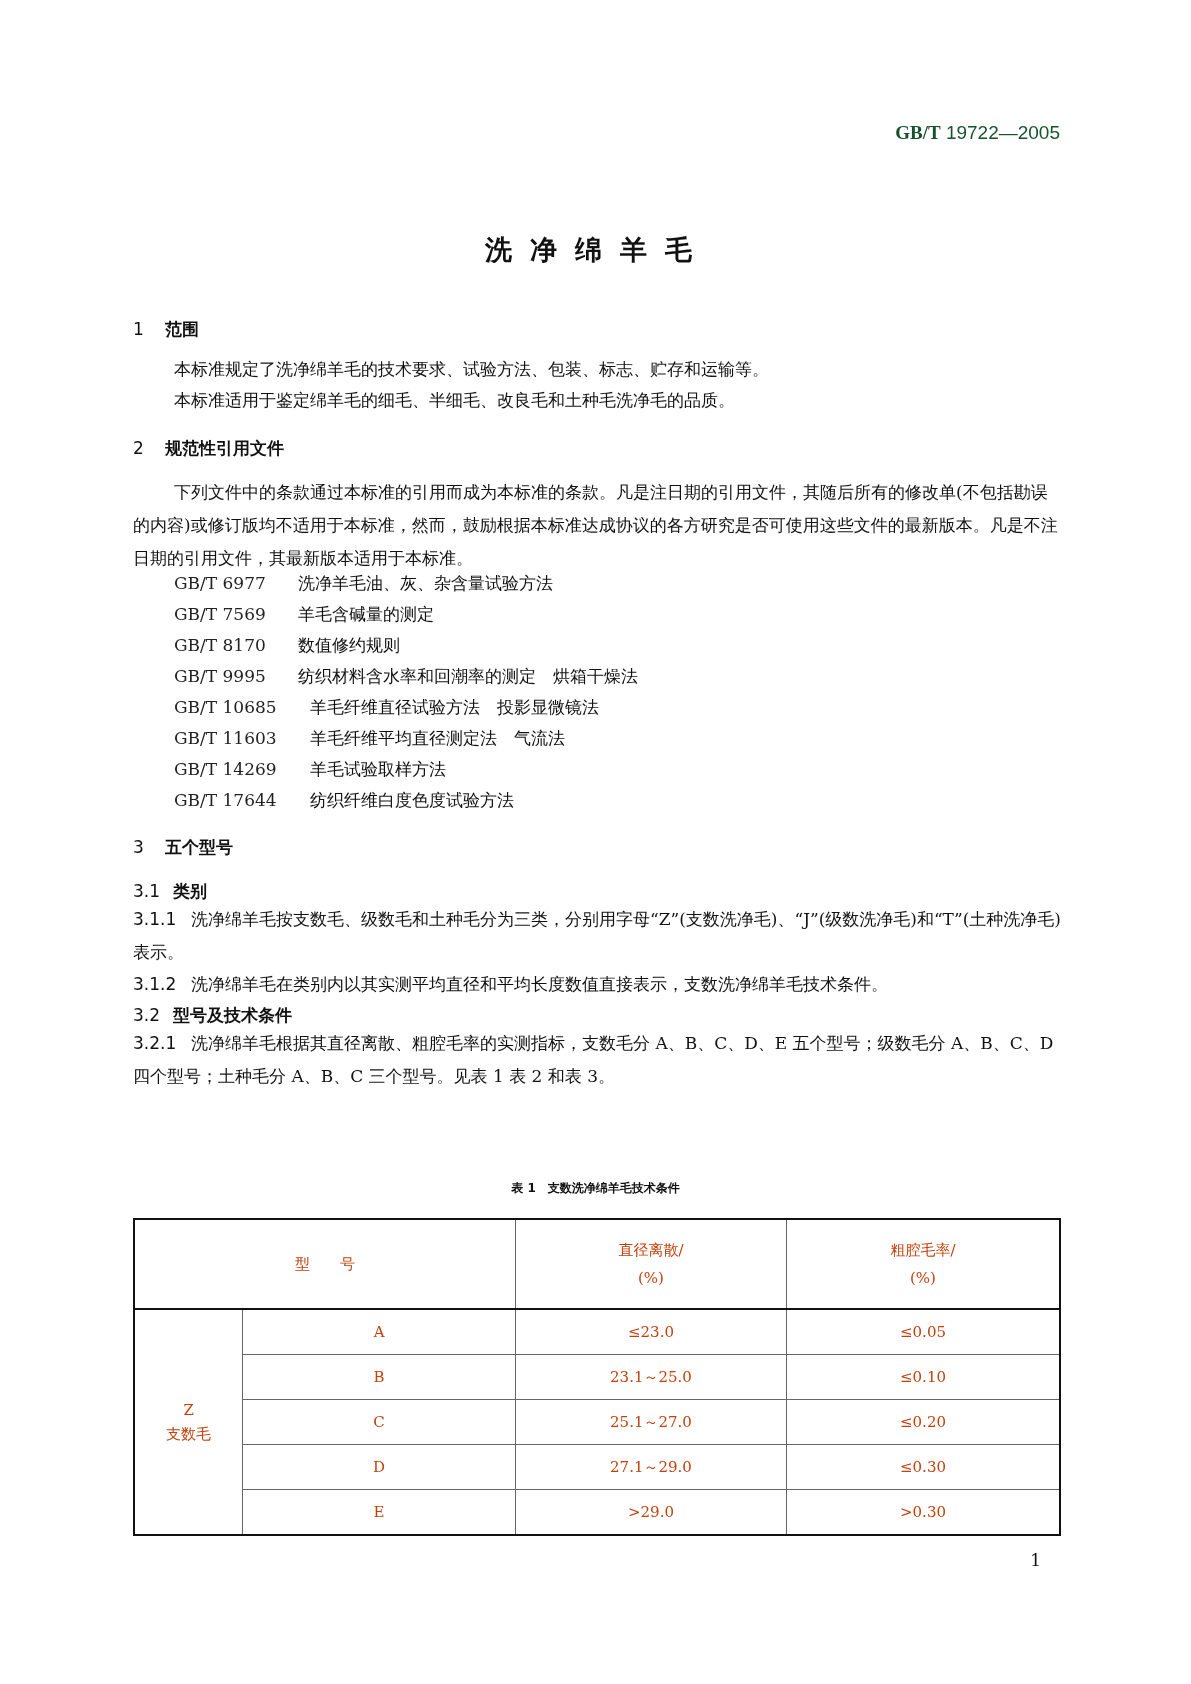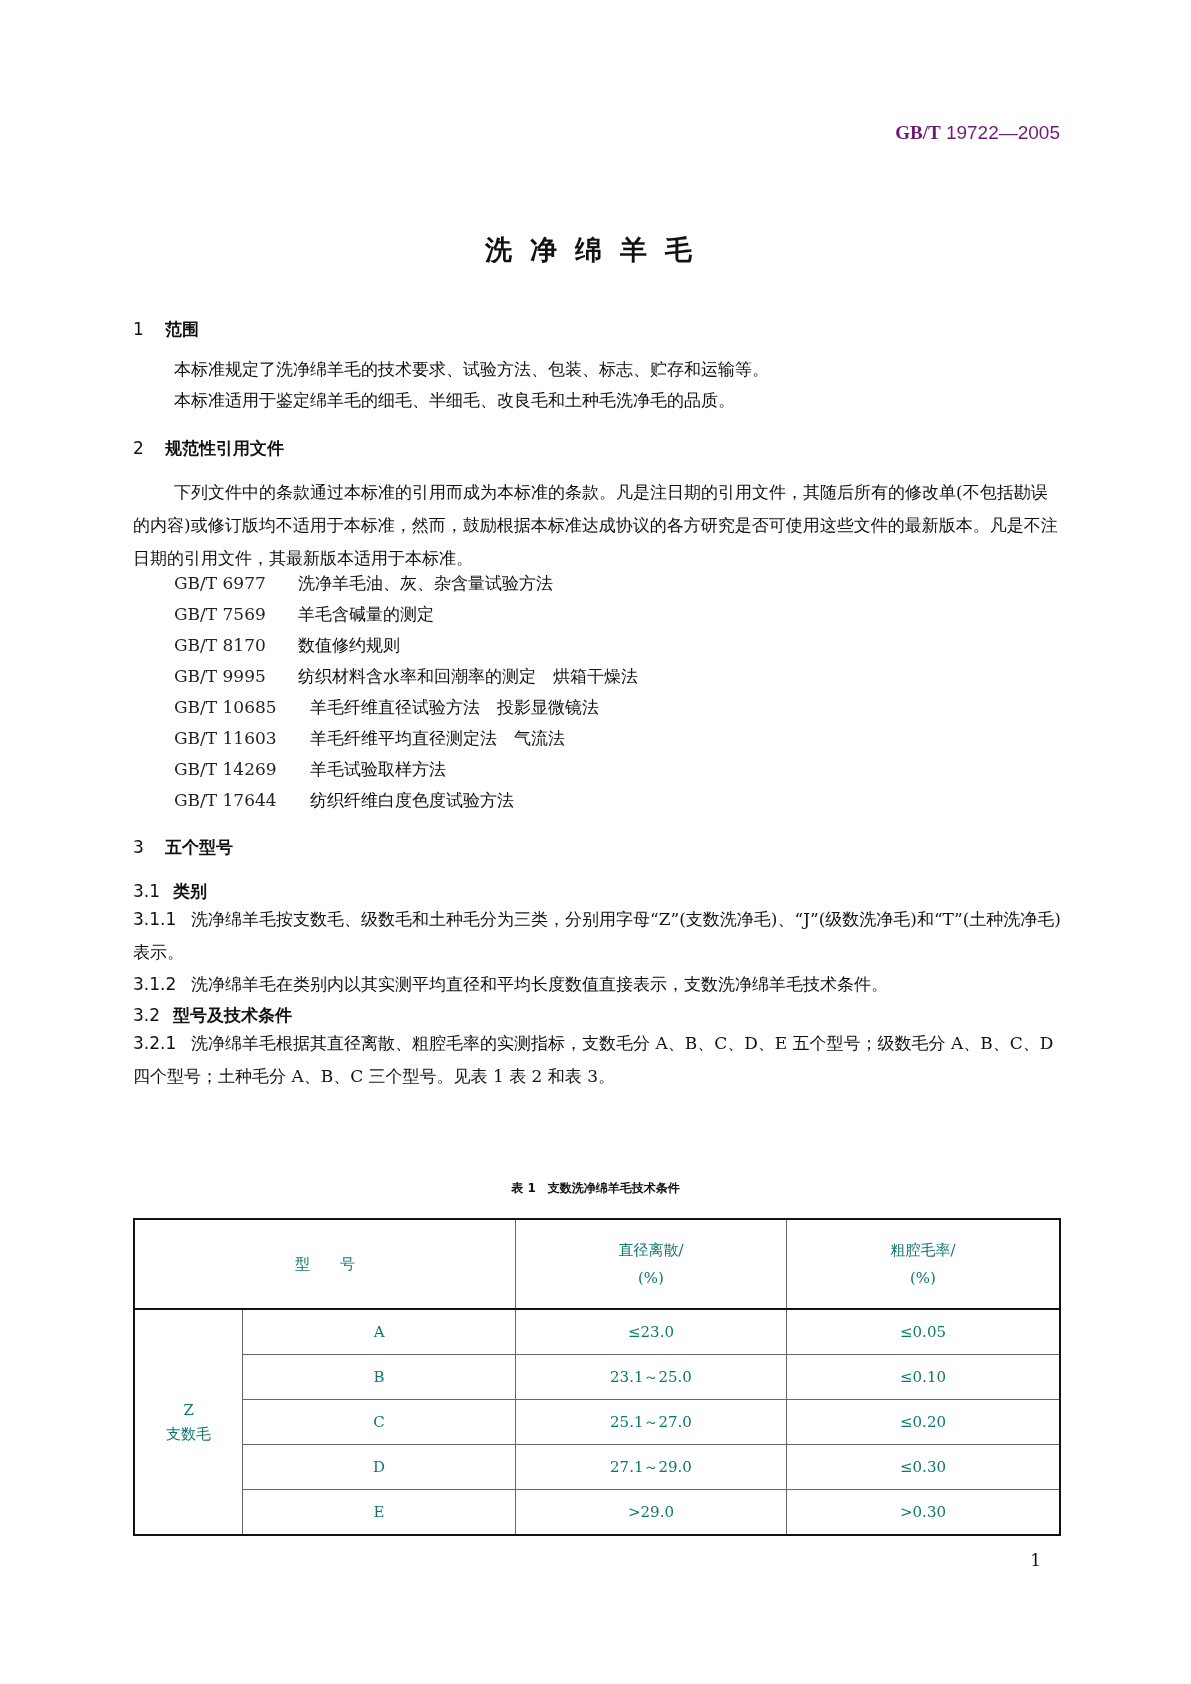--- a/index.html
+++ b/index.html
@@ -3,21 +3,21 @@
   <meta charset="utf-8">
   <style>
     html, body { margin: 0; padding: 0; background: #ffffff; }
     body {
       width: 1191px; height: 1684px; position: relative; overflow: hidden;
       font-family: "DejaVu Serif", "Liberation Serif", serif;
       color: #111;
     }
     .std-no {
       position: absolute; right: 131px; top: 122px;
-      font-family: "Liberation Sans", sans-serif; font-size: 19px; color: #701a75;
+      font-family: "Liberation Sans", sans-serif; font-size: 19px; color: #14532d;
     }
     .std-no .gbt { font-family: "Liberation Serif", serif; font-weight: bold; }
     .doc-title {
       position: absolute; left: 0; width: 1191px; top: 232px; text-align: center;
       font-family: "DejaVu Sans", sans-serif; font-size: 27px; font-weight: bold;
       letter-spacing: 18px; padding-left: 4px; box-sizing: border-box;
     }
     .h1 {
       position: absolute; left: 133px;
       font-family: "DejaVu Sans", sans-serif; font-size: 17px; font-weight: bold;
@@ -38,21 +38,21 @@
     .ref .code.w4 { width: 124px; }
     .ref .code.w5 { width: 136px; }
     .sub-h { font-family: "DejaVu Sans", sans-serif; font-weight: bold; }
     .num-sans { font-family: "DejaVu Sans", sans-serif; }
     .table-caption {
       position: absolute; left: 0; width: 1191px; top: 1180px; text-align: center;
       font-family: "DejaVu Sans", sans-serif; font-size: 12px; font-weight: bold;
     }
     table.spec {
       position: absolute; left: 133px; top: 1218px; width: 928px;
-      border-collapse: collapse; font-size: 15px; color: #0f766e;
+      border-collapse: collapse; font-size: 15px; color: #c2410c;
     }
     table.spec td, table.spec th {
       border: 1px solid #666; text-align: center; font-weight: normal; padding: 0;
     }
     table.spec { border: 2px solid #111; }
     table.spec thead th { height: 88px; line-height: 28px; }
     table.spec thead tr { border-bottom: 2px solid #111; }
     table.spec tbody td { height: 44px; }
     .c1 { width: 108px; }
     .c2 { width: 274px; }

